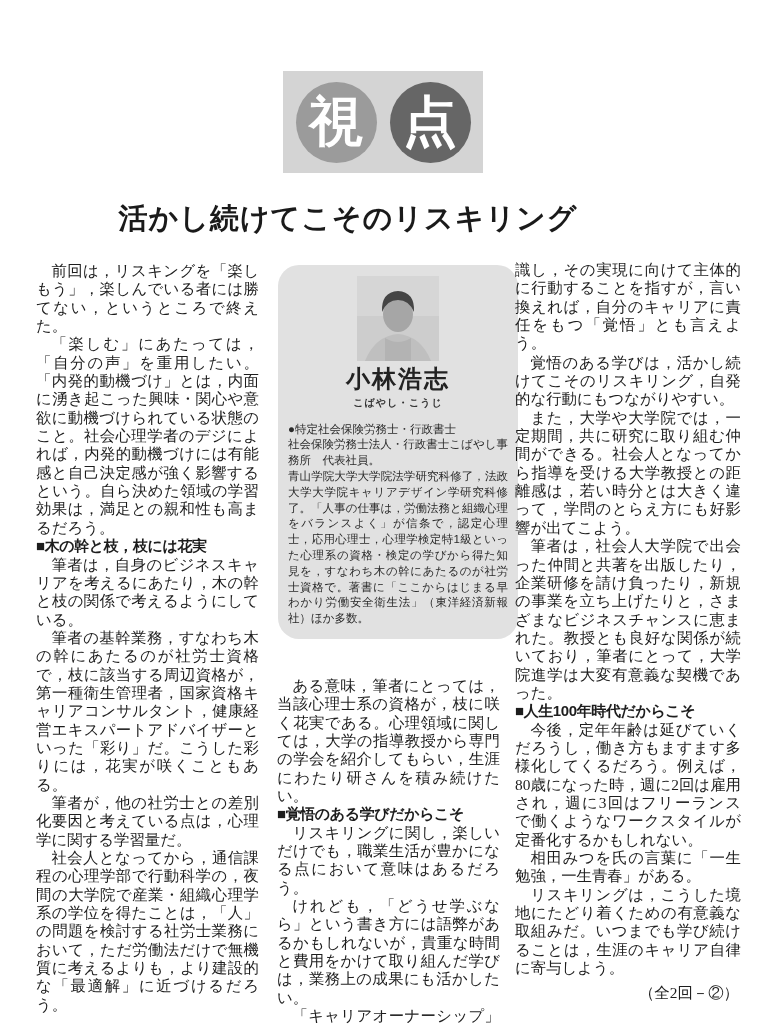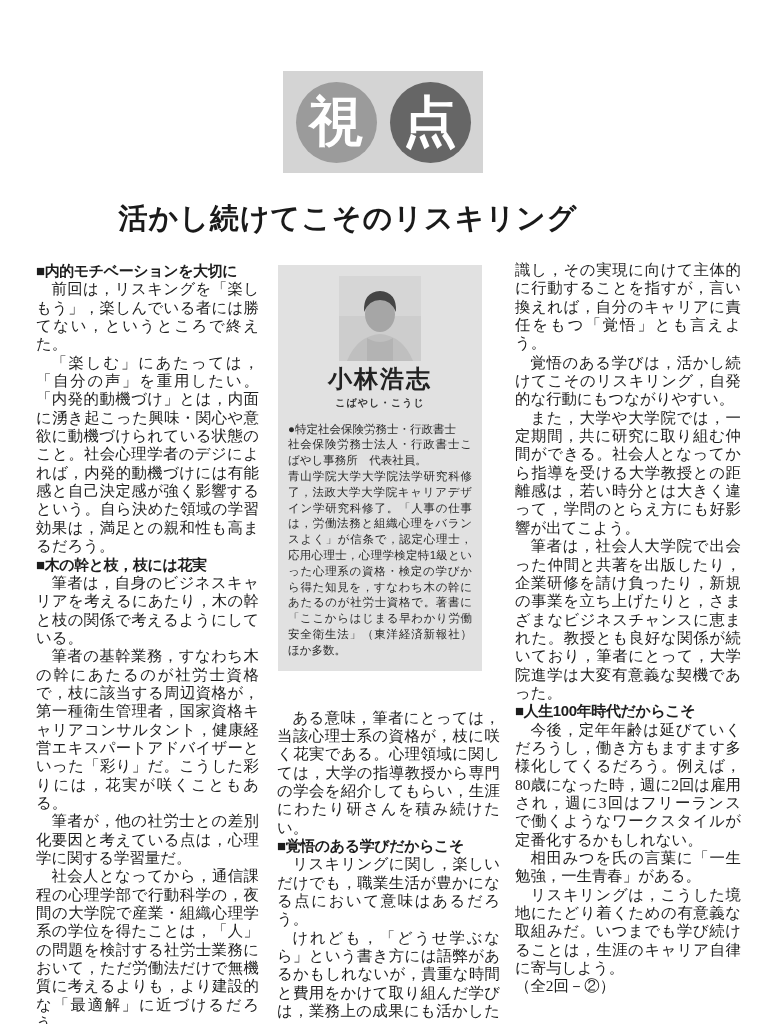--- a/index.html
+++ b/index.html
@@ -37,27 +37,27 @@
     margin:0;font-size:15.4px;line-height:18.35px;text-align:justify;
     text-justify:inter-ideograph;color:#1d1d1d;
   }
   .col p{text-indent:1em;}
   .col p.cont{text-indent:0;font-family:Liberation Mono, monospace;}
   .col h3{
     font-family:"Liberation Sans","DejaVu Sans",sans-serif;
     font-weight:700;font-size:15px;letter-spacing:-0.4px;
   }
   .article-footer{
-    font-size:15.4px;line-height:18.35px;
-    padding-right:2px;
+    margin-top:7px;font-size:15.4px;line-height:18.35px;
+    text-align:right;padding-right:2px;
   }
   
   .profile-box{
-    box-sizing:border-box;width:204px;margin:3px 0 38px 1px;
-    background:#e1e1e1;padding:11px 10px 12px 10px;
+    box-sizing:border-box;width:240px;margin:3px 0 38px 1px;
+    background:#e1e1e1;padding:11px 10px 12px 10px;border-radius:21px;
   }
   .profile-photo{display:block;margin:0 auto;width:82px;height:85px;}
   .profile-name{
     margin:5px 0 0 0;text-align:center;font-weight:700;font-size:24px;
     letter-spacing:2px;line-height:1.15;color:#222222;
     font-family:"Liberation Serif","DejaVu Serif",serif;
   }
   .profile-kana{
     margin:2px 0 12px 0;text-align:center;font-weight:700;font-size:10px;
     letter-spacing:1px;color:#333333;
@@ -82,21 +82,20 @@
       <span>視</span>
     </div>
     <div class="badge-circle badge-right">
       <span>点</span>
     </div>
   </div>
 
   <h1 class="headline">活かし続けてこそのリスキリング</h1>
 
   <div class="col col-1">
-    <h3>■内的モチベーションを大切に</h3>
     <p>前回は，リスキングを「楽しもう」，楽しんでいる者には勝てない，というところで終えた。</p>
     <p>「楽しむ」にあたっては，「自分の声」を重用したい。「内発的動機づけ」とは，内面に湧き起こった興味・関心や意欲に動機づけられている状態のこと。社会心理学者のデジによれば，内発的動機づけには有能感と自己決定感が強く影響するという。自ら決めた領域の学習効果は，満足との親和性も高まるだろう。</p>
     <h3>■木の幹と枝，枝には花実</h3>
     <p>筆者は，自身のビジネスキャリアを考えるにあたり，木の幹と枝の関係で考えるようにしている。</p>
     <p>筆者の基幹業務，すなわち木の幹にあたるのが社労士資格で，枝に該当する周辺資格が，第一種衛生管理者，国家資格キャリアコンサルタント，健康経営エキスパートアドバイザーといった「彩り」だ。こうした彩りには，花実が咲くこともある。</p>
     <p>筆者が，他の社労士との差別化要因と考えている点は，心理学に関する学習量だ。</p>
     <p>社会人となってから，通信課程の心理学部で行動科学の，夜間の大学院で産業・組織心理学系の学位を得たことは，「人」の問題を検討する社労士業務において，ただ労働法だけで無機質に考えるよりも，より建設的な「最適解」に近づけるだろう。</p>
   </div>
 
   <div class="col col-2">

